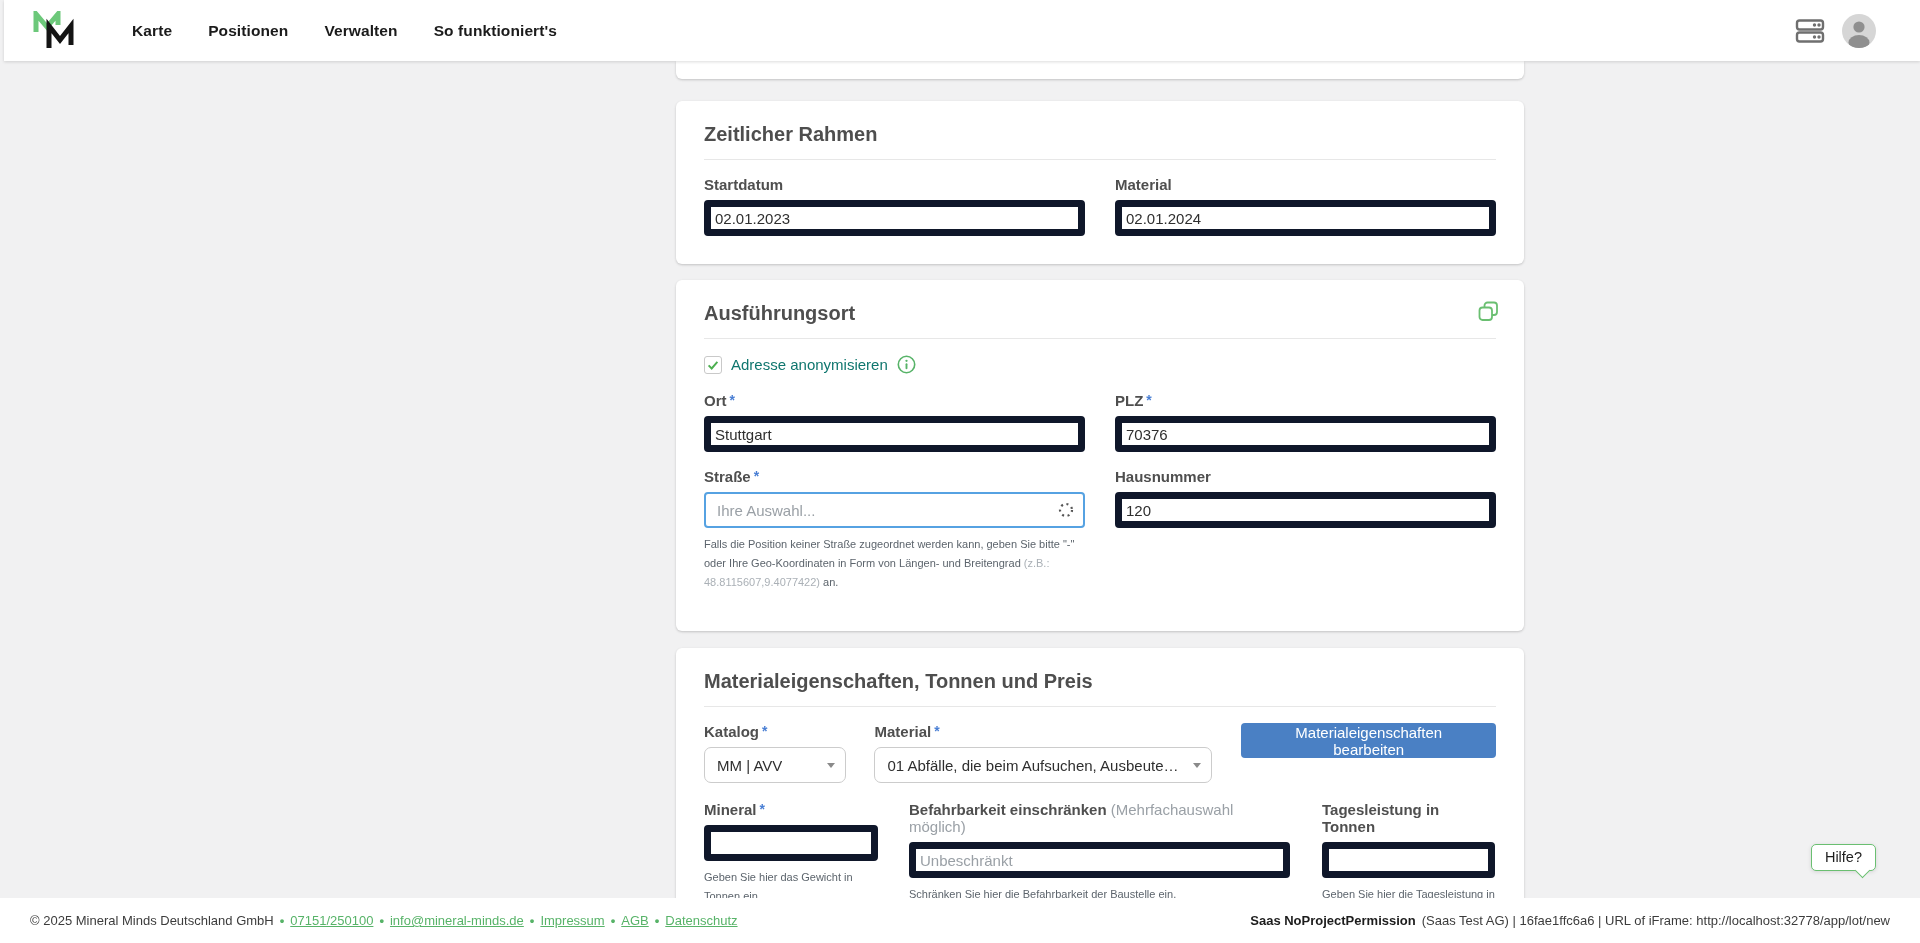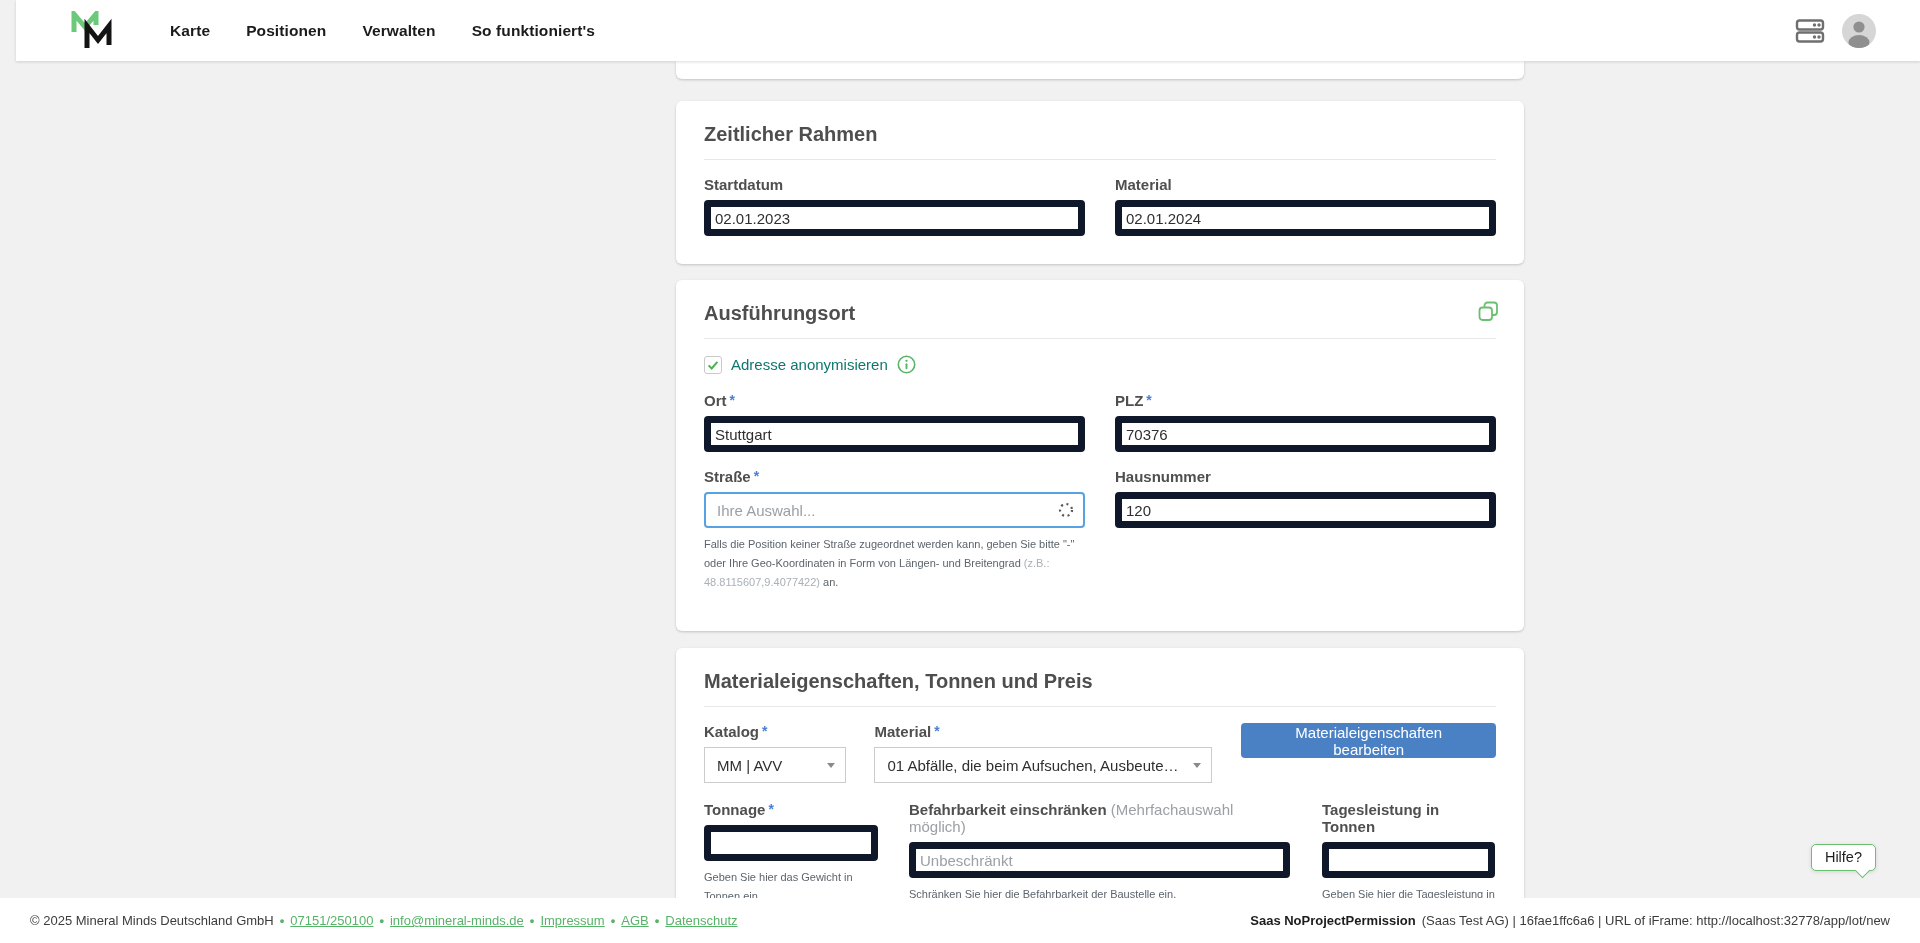--- a/index.html
+++ b/index.html
@@ -5,25 +5,25 @@
   * { box-sizing: border-box; }
   html, body { margin:0; padding:0; }
   body {
     width:1920px; height:943px; overflow:hidden;
     background:#f1f1f2;
     font-family:"Liberation Sans", sans-serif;
     color:#333;
   }
   
   .navbar {
-    position:fixed; top:0; left:16px; right:0; height:61px;
+    position:fixed; top:0; left:4px; right:0; height:61px;
     background:#fff; z-index:30;
     display:flex; align-items:center;
     box-shadow:0 1px 3px rgba(0,0,0,.14);
-    padding:0 44px 0 54px;
+    padding:0 44px 0 28px;
   }
   .logo { width:48px; height:40px; margin-right:52px; cursor:pointer; display:flex; align-items:center; }
   .nav-links { display:flex; align-items:center; gap:36px; }
   .nav-link { font-size:15.5px; font-weight:700; color:#1b1b1b; cursor:pointer; letter-spacing:.1px; }
   .nav-right { margin-left:auto; display:flex; align-items:center; gap:16px; }
   .icon-btn { background:none; border:none; padding:0; cursor:pointer; display:flex; align-items:center; }
   
   .content { position:absolute; top:61px; left:676px; width:848px; }
   .card {
     background:#fff; border-radius:6px;
@@ -55,21 +55,21 @@
   
   .check-row { display:flex; align-items:center; gap:9px; margin:2px 0 18px; }
   .checkbox {
     width:18px; height:18px; background:#fff; border:1px solid #c9c9c9; border-radius:3px;
     display:inline-flex; align-items:center; justify-content:center; cursor:pointer; flex:none;
   }
   .check-label { font-size:15px; color:#0f766e; }
   .copy-btn { position:absolute; top:20px; right:24px; }
   
   .select-box {
-    position:relative; height:36px; border:1px solid #ccc; border-radius:0; background:#fff;
+    position:relative; height:36px; border:1px solid #ccc; border-radius:7px; background:#fff;
     display:flex; align-items:center; padding:0 26px 0 12px; font-size:15px; color:#2f2f2f;
     cursor:pointer; white-space:nowrap; overflow:hidden;
   }
   .select-box .value { overflow:hidden; text-overflow:ellipsis; }
   .caret {
     position:absolute; right:10px; top:50%; margin-top:-2px;
     width:0; height:0; border-left:4.5px solid transparent; border-right:4.5px solid transparent;
     border-top:5px solid #8a8a8a;
   }
   .row { display:flex; align-items:flex-start; }
@@ -240,21 +240,21 @@
         <div class="select-box">
           <span class="value">01 Abfälle, die beim Aufsuchen, Ausbeuten und...</span>
           <span class="caret"></span>
         </div>
       </div>
       <button class="btn-primary">Materialeigenschaften bearbeiten</button>
     </div>
 
     <div class="row tops mat-row2">
       <div class="col-tonnage">
-        <label class="field-label"><span>Tonnage</span><span class="req">*</span></label>
+        <label class="field-label"><span>Mineral</span><span class="req">*</span></label>
         <input class="text-input" type="text" style="">
         <p class="hint">Geben Sie hier das Gewicht in Tonnen ein.</p>
       </div>
       <div class="col-befahr">
         <label class="field-label"><span>Befahrbarkeit einschränken</span><span class="label-suffix"> (Mehrfachauswahl möglich)</span></label>
         <input class="text-input" type="text" placeholder="Unbeschränkt" style="">
         <p class="hint">Schränken Sie hier die Befahrbarkeit der Baustelle ein.</p>
       </div>
       <div class="col-tages">
         <label class="field-label">Tagesleistung in Tonnen</label>

